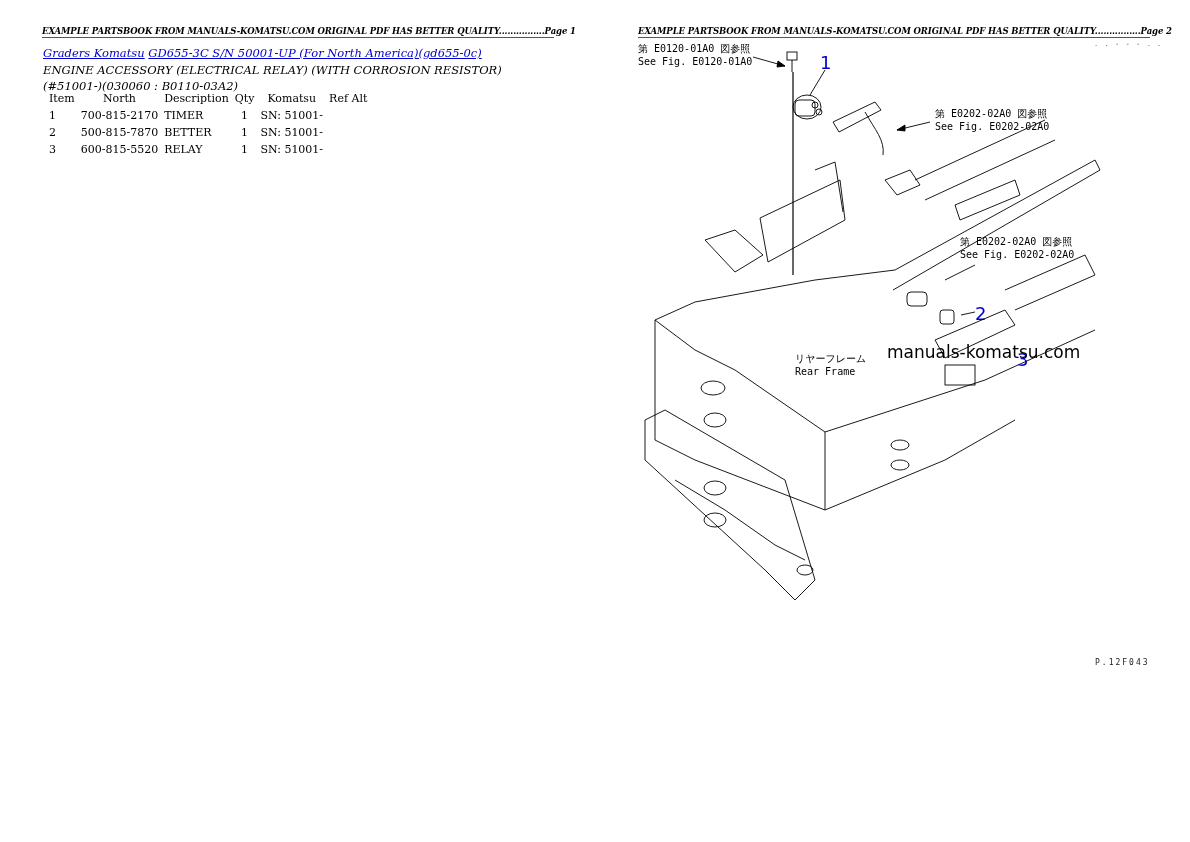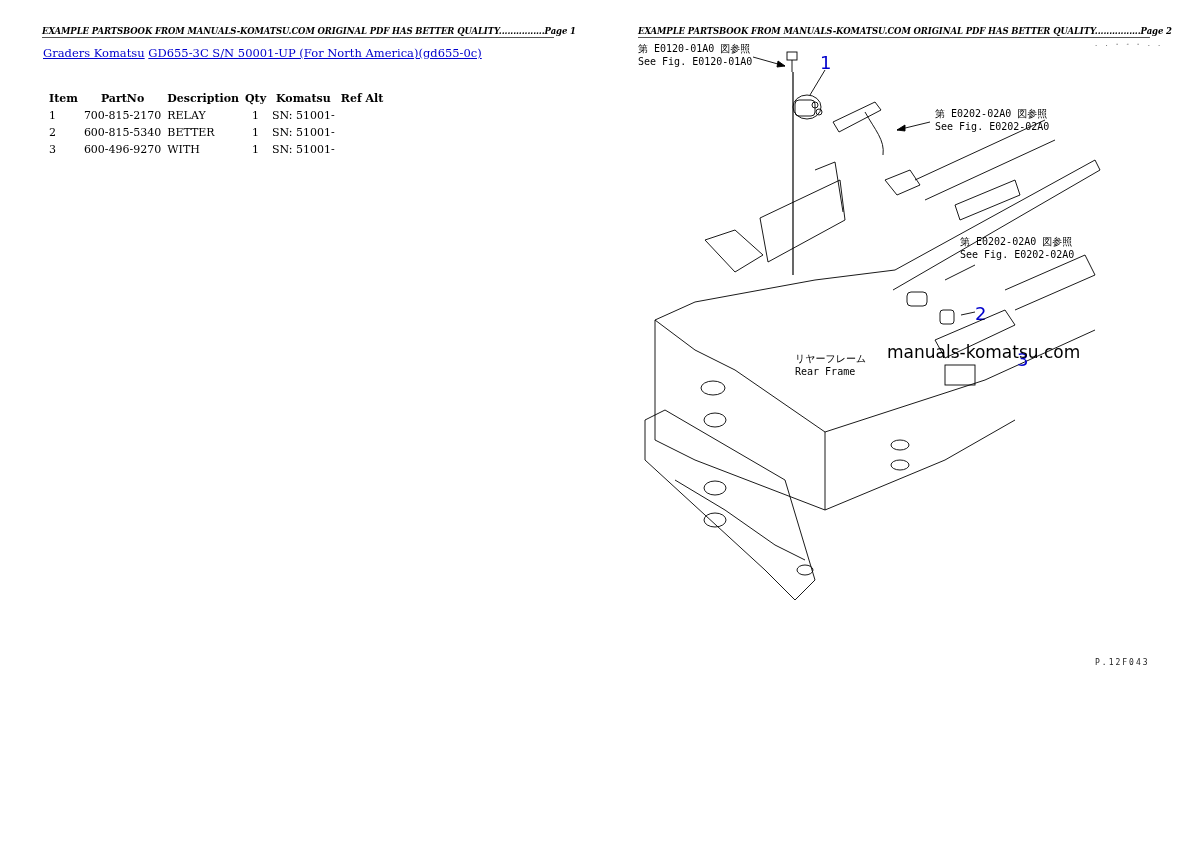--- a/index.html
+++ b/index.html
@@ -8,75 +8,76 @@
   .page { position: absolute; top: 0; height: 842px; }
   .page-left { left: 0; width: 595px; }
   .page-right { left: 595px; width: 595px; }
   .hdr { position: absolute; top: 26px; font-size: 8.5px; font-weight: bold; font-style: italic;
          text-align: left; letter-spacing: -0.1px; white-space: nowrap; }
   .page-left .hdr { left: 42px; width: 511px; }
   .page-right .hdr { left: 43px; width: 511px; }
   .rule { position: absolute; top: 37px; height: 1px; background: #555; }
   .page-left .rule { left: 42px; width: 512px; }
   .page-right .rule { left: 43px; width: 512px; }
-  .title { position: absolute; left: 43px; top: 45px; font-size: 11.5px; line-height: 16.5px; width: 510px; }
+  .title { position: absolute; left: 43px; top: 45px; font-size: 11.5px; line-height: 16.5px; width: 510px; font-style: italic; }
   .title a { color: #0000cc; text-decoration: underline; }
   .subtitle { display: block; }
   table.parts { position: absolute; left: 46px; top: 90px; border-collapse: collapse; font-size: 11px; }
-  table.parts th { font-weight: bold; padding: 0 3px 0 3px; height: 17px; margin-left: 12px; }
+  table.parts th { font-weight: normal; padding: 0 3px 0 3px; height: 17px; margin-left: 12px; }
   table.parts td { padding: 0 3px; height: 17px; white-space: nowrap; }
   table.parts td.c-item { text-align: left; padding-left: 3px; }
   table.parts td.c-qty { text-align: center; }
   .diagram { position: absolute; left: 40px; top: 40px; width: 520px; height: 560px; }
   .drawing-code { position: absolute; left: 500px; top: 658px; font-family: "DejaVu Sans Mono", monospace;
                   font-size: 8px; letter-spacing: 2px; color: #222; text-align: center; }
   .topdots { position: absolute; left: 500px; top: 40px; font-size: 7px; letter-spacing: 3px; color: #333; }
 </style>
 </head>
 <body>
 
 <div class="page page-left">
   <div class="hdr">EXAMPLE PARTSBOOK FROM MANUALS-KOMATSU.COM ORIGINAL PDF HAS BETTER QUALITY................Page 1</div>
   <div class="rule"></div>
   <div class="title">
     <a href="#">Graders Komatsu</a>
     <a href="#">GD655-3C S/N 50001-UP (For North America)(gd655-0c)</a>
+    <span class="subtitle">ENGINE ACCESSORY (ELECTRICAL RELAY) (WITH CORROSION RESISTOR)(#51001-)(030060 : B0110-03A2)</span>
   </div>
   <table class="parts">
     <thead>
       <tr>
         <th>Item</th>
-        <th>PartNo</th>
+        <th>North</th>
         <th>Description</th>
         <th>Qty</th>
         <th>Komatsu</th>
         <th>Ref Alt</th>
       </tr>
     </thead>
     <tbody>
       <tr>
         <td class="c-item">1</td>
         <td>700-815-2170</td>
-        <td>RELAY</td>
+        <td>TIMER</td>
         <td class="c-qty">1</td>
         <td>SN: 51001-</td>
         <td></td>
       </tr>
       <tr>
         <td class="c-item">2</td>
-        <td>600-815-5340</td>
+        <td>500-815-7870</td>
         <td>BETTER</td>
         <td class="c-qty">1</td>
         <td>SN: 51001-</td>
         <td></td>
       </tr>
       <tr>
         <td class="c-item">3</td>
-        <td>600-496-9270</td>
-        <td>WITH</td>
+        <td>600-815-5520</td>
+        <td>RELAY</td>
         <td class="c-qty">1</td>
         <td>SN: 51001-</td>
         <td></td>
       </tr>
     </tbody>
   </table>
 </div>
 
 <div class="page page-right">
   <div class="hdr">EXAMPLE PARTSBOOK FROM MANUALS-KOMATSU.COM ORIGINAL PDF HAS BETTER QUALITY................Page 2</div>

